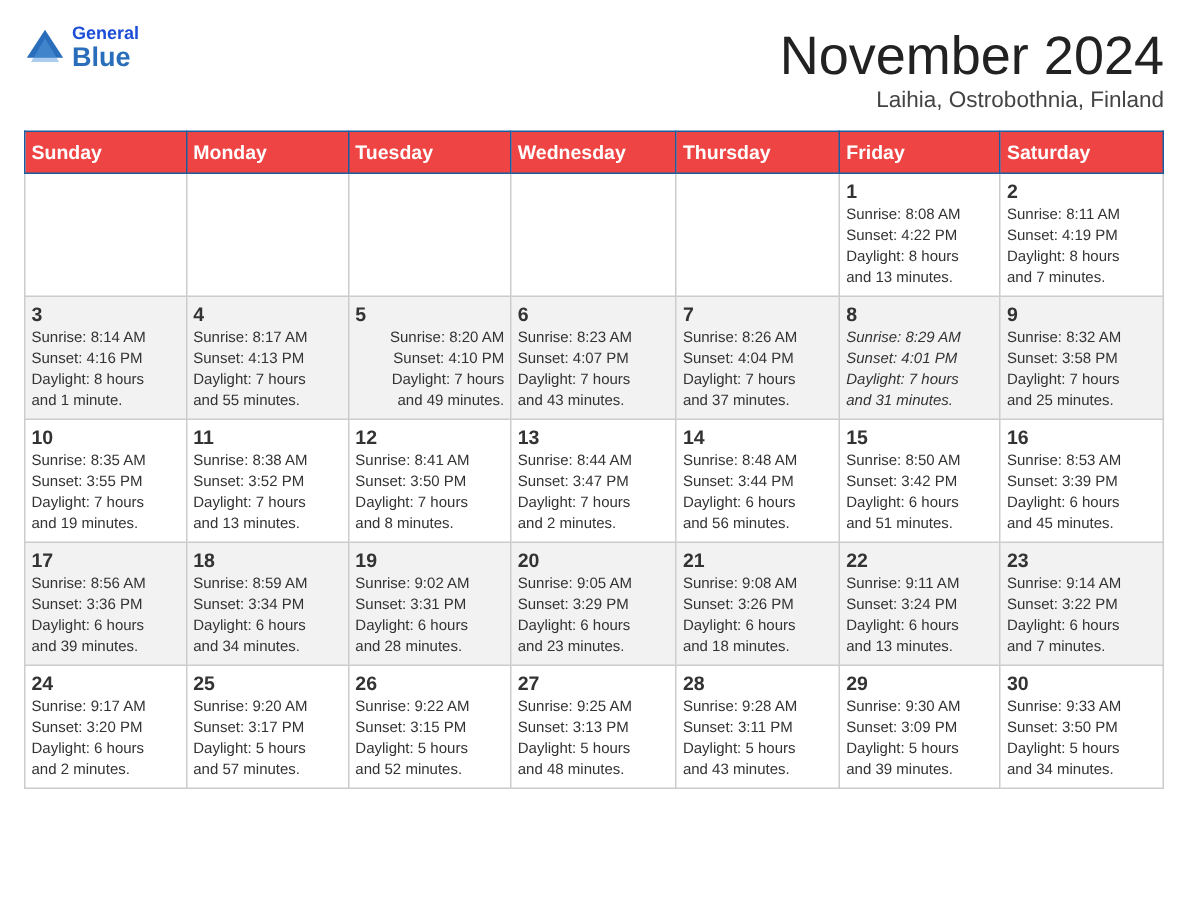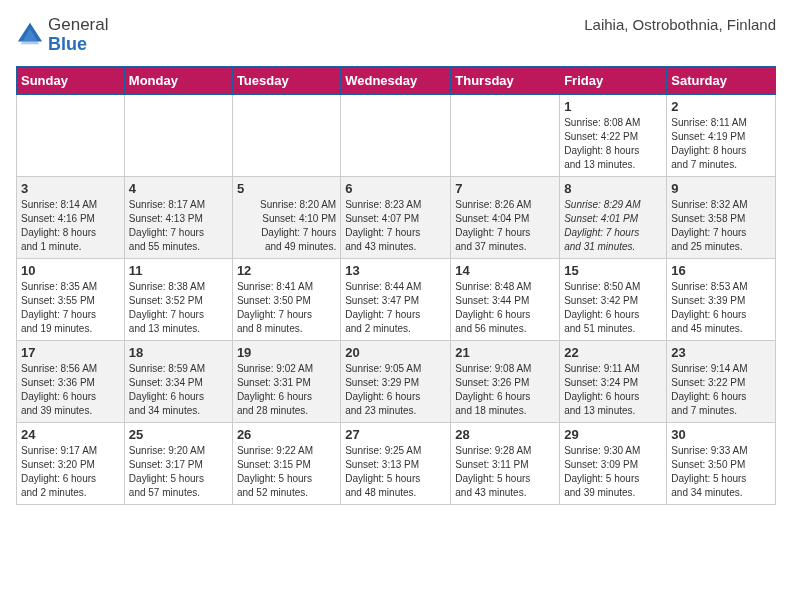--- a/index.html
+++ b/index.html
@@ -23,23 +23,23 @@
       display: flex;
       align-items: center;
       gap: 4px;
     }
     .logo-text {
       display: flex;
       flex-direction: column;
       line-height: 1.1;
     }
     .logo-general {
-      font-size: 17px;
-      font-weight: normal;
-      color: #404040;
+      font-size: 12px;
+      font-weight: bold;
+      color: #1d4ed8;
     }
     .logo-blue {
       font-size: 18px;
       font-weight: bold;
       color: #2a6ebb;
     }
     .logo-icon {
       width: 28px;
       height: 28px;
     }
@@ -53,21 +53,21 @@
     }
     .location {
       font-size: 15px;
       color: #444;
     }
     .calendar {
       width: 100%;
       border-collapse: collapse;
     }
     .calendar th {
-      background: #be185d;
+      background: #ef4444;
       color: #fff;
       font-size: 13px;
       font-weight: bold;
       padding: 6px 4px;
       text-align: left;
       border: 1px solid #1a5ea0;
     }
     .calendar td {
       width: 113px;
       vertical-align: top;
@@ -105,20 +105,21 @@
       <svg class="logo-icon" viewBox="0 0 30 30" xmlns="http://www.w3.org/2000/svg">
         <polygon points="15,2 28,22 2,22" fill="#2a6ebb"></polygon>
         <polygon points="15,8 25,25 5,25" fill="#5599dd" opacity="0.5"></polygon>
       </svg>
       <div class="logo-text">
         <span class="logo-general">General</span>
         <span class="logo-blue">Blue</span>
       </div>
     </div>
     <div class="title-block">
+      <div class="month-title">November 2024</div>
       <div class="location">Laihia, Ostrobothnia, Finland</div>
     </div>
   </div>
 
   <table class="calendar">
     <thead>
       <tr>
       <th>Sunday</th>
           <th>Monday</th>
           <th>Tuesday</th>

